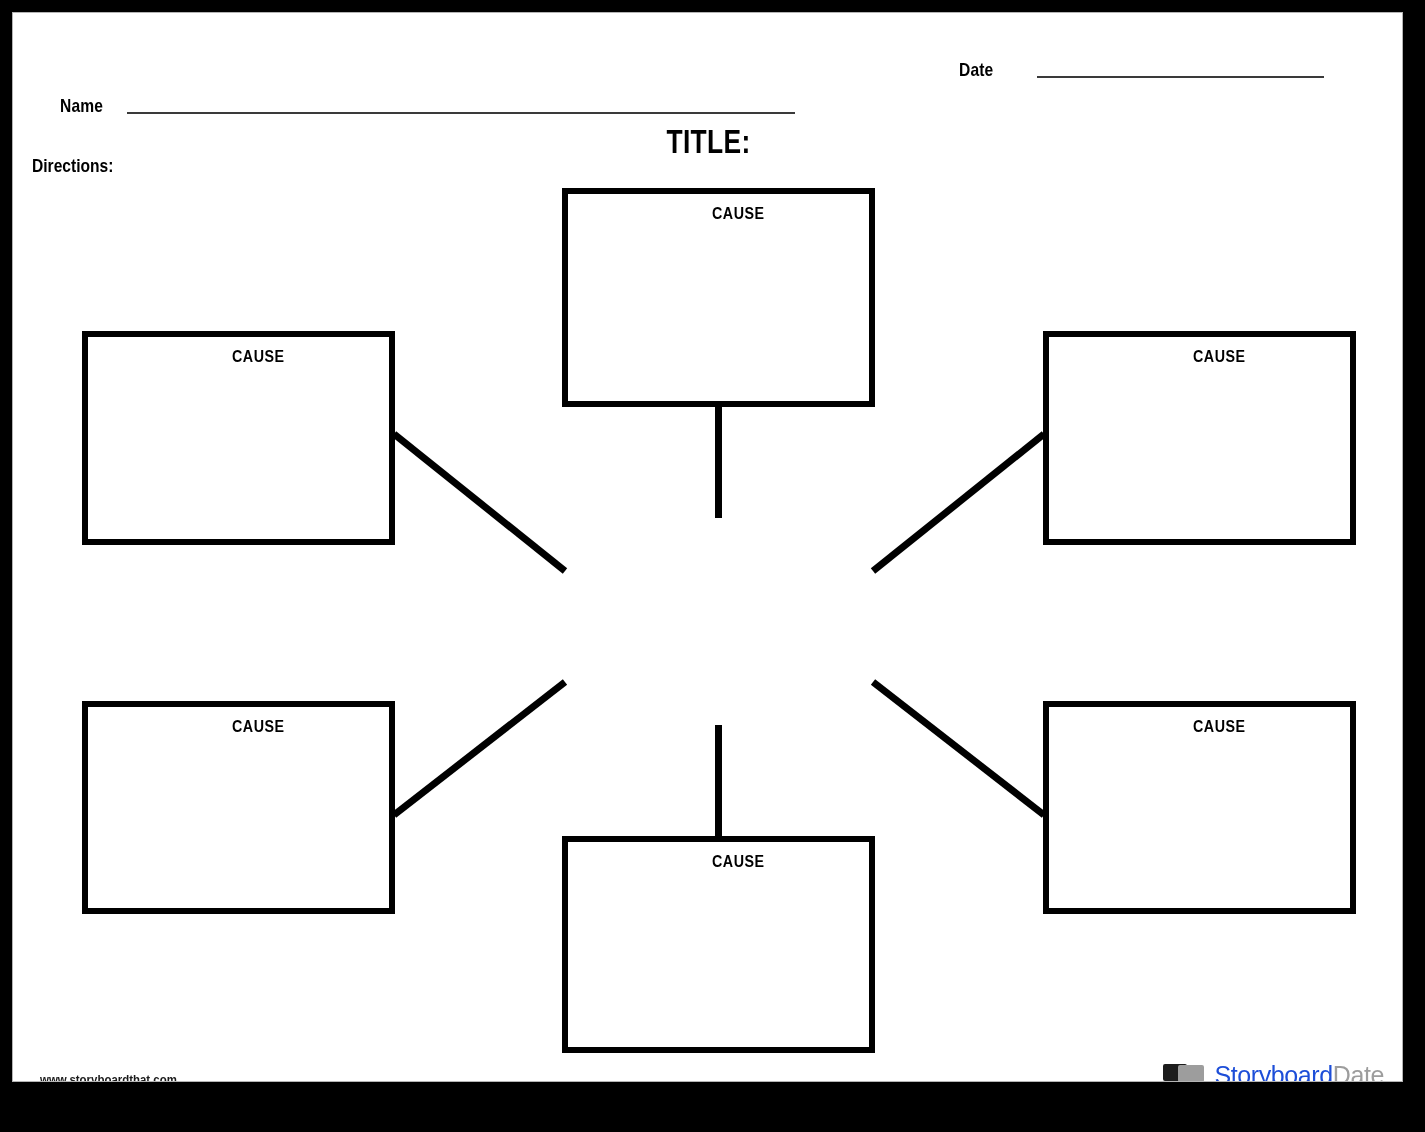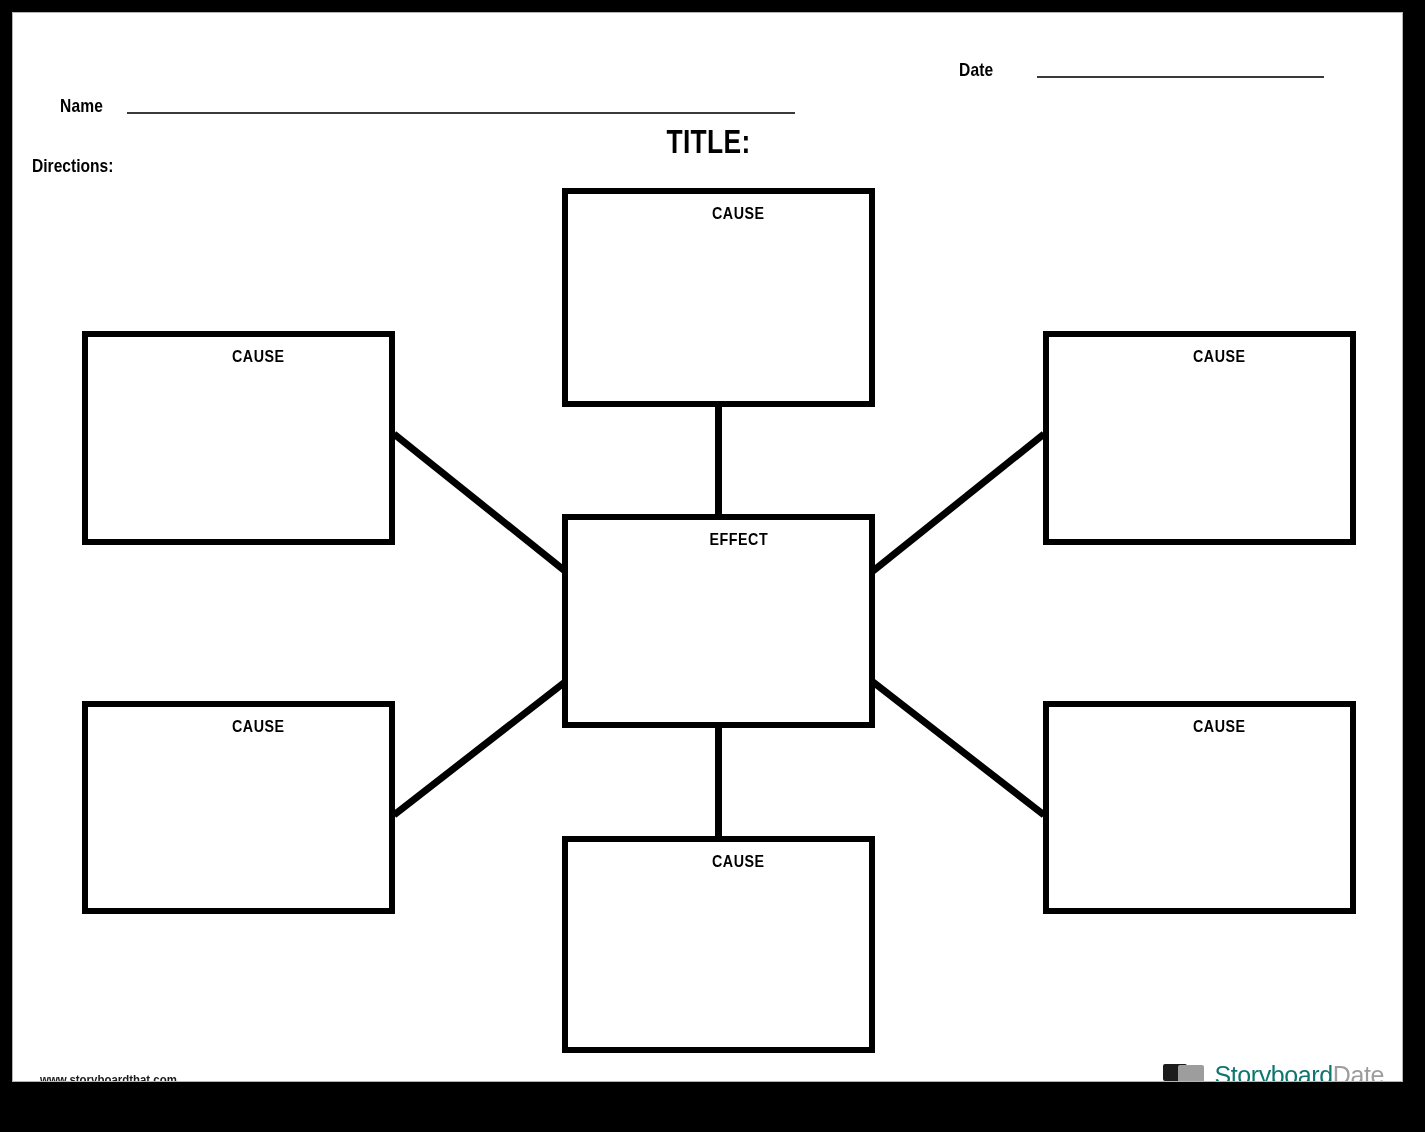--- a/index.html
+++ b/index.html
@@ -172,21 +172,21 @@
     position: relative;
     flex: none;
   }
   #brand-logo .logo-wordmark {
     font-family: "Liberation Sans", sans-serif;
     font-size: 25px;
     font-weight: normal;
     letter-spacing: -0.4px;
     white-space: nowrap;
   }
-  .word-dark { color: #0f766e; }
+  .word-dark { color: #1d4ed8; }
   .word-gray { color: #9d9d9d; }
 </style>
 </head>
 <body>
 
 <div id="worksheet-frame">
 
   <div id="page-surface">
 
     <div class="field-row" id="name-row">
@@ -233,25 +233,20 @@
           <span>CAUSE</span>
         </span>
       </div>
 
       <div class="node-box" id="box-cause-right-top">
         <span class="node-label">
           <span>CAUSE</span>
         </span>
       </div>
 
-      <div class="node-box" id="box-effect-center">
-        <span class="node-label">
-          <span>EFFECT</span>
-        </span>
-      </div>
 
       <div class="node-box" id="box-cause-left-bottom">
         <span class="node-label">
           <span>CAUSE</span>
         </span>
       </div>
 
       <div class="node-box" id="box-cause-right-bottom">
         <span class="node-label">
           <span>CAUSE</span>

